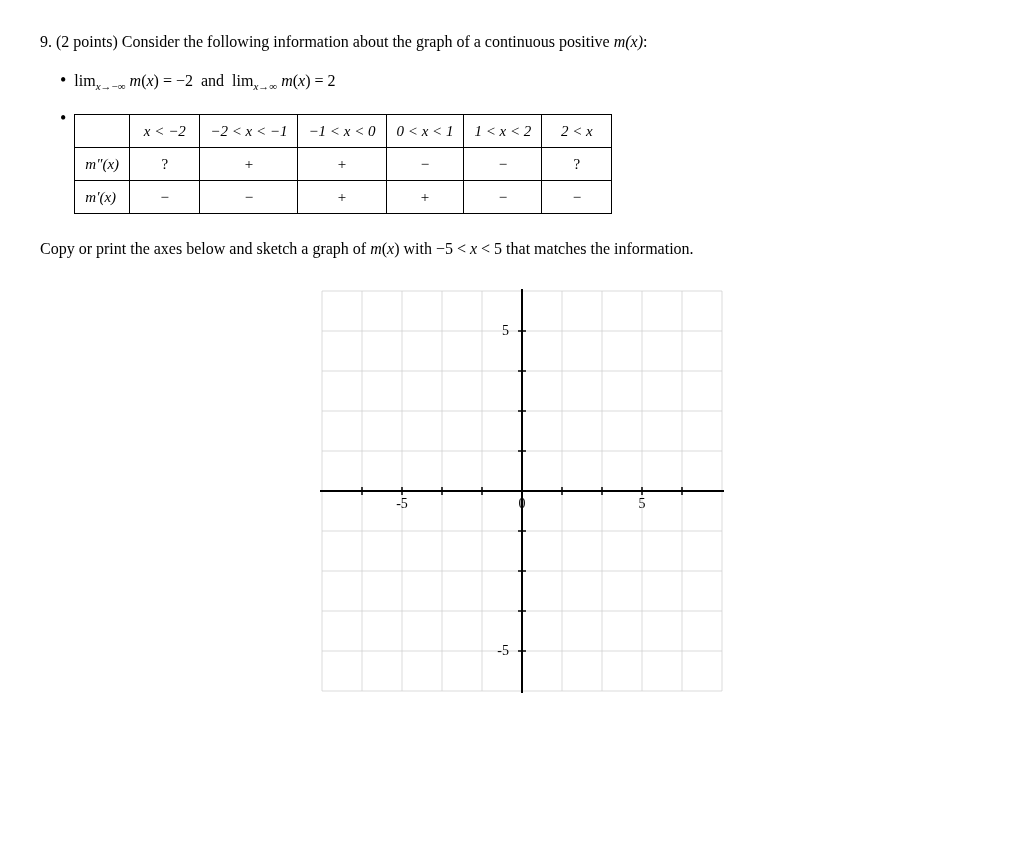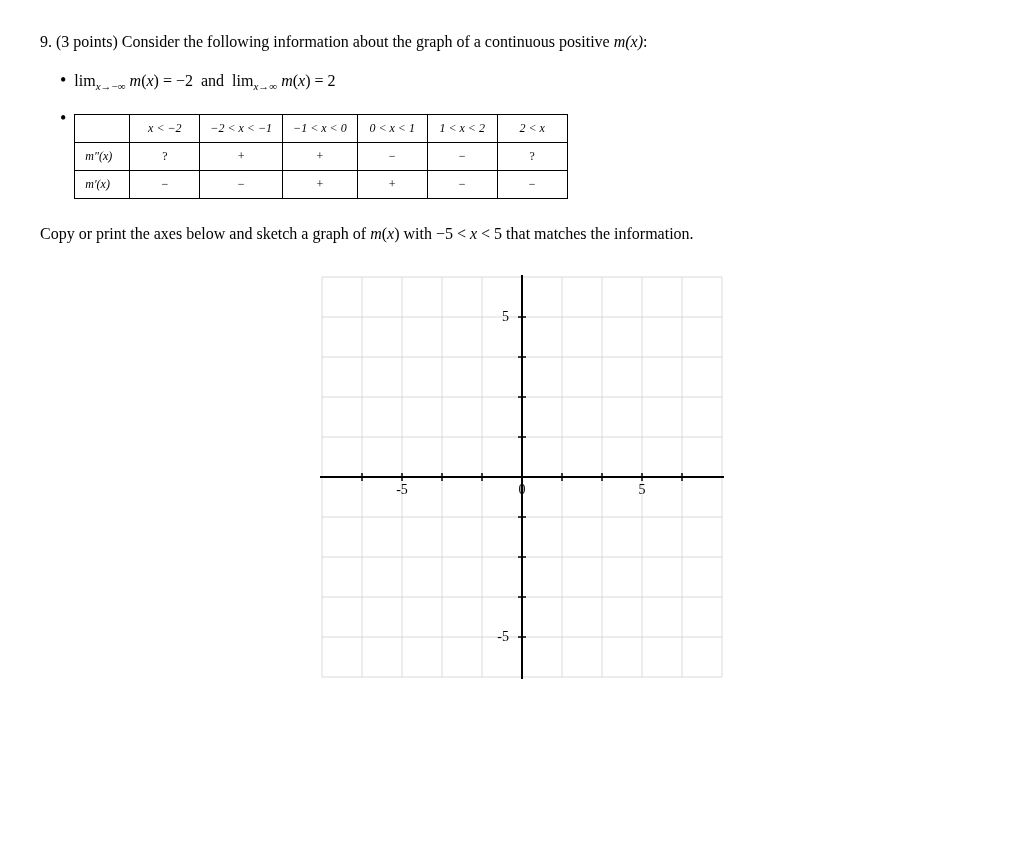--- a/index.html
+++ b/index.html
@@ -48,21 +48,21 @@
       font-size: 11px;
     }
 
     
     .table-container {
       margin: 8px 0 8px 0;
     }
 
     table.sign-table {
       border-collapse: collapse;
-      font-size: 12px;
+      font-size: 15px;
     }
 
     table.sign-table td, table.sign-table th {
       border: 1px solid #000;
       padding: 4px 10px;
       text-align: center;
       min-width: 70px;
       font-family: "Times New Roman", Times, serif;
     }
 
@@ -97,21 +97,21 @@
       font-style: italic;
     }
   </style>
 </head>
 <body>
 
 <div>
 
   <div class="problem-header">
     <span>9.</span>
-    <span>(3 points)</span>
+    <span>(2 points)</span>
     <span>Consider the following information about the graph of a continuous positive</span>
     <em>m(x)</em><span>:</span>
   </div>
 
   <ul class="bullet-list">
 
     <li>
       <span class="bullet">•</span>
       <span class="limit-text">
         lim<sub><em>x</em>→−∞</sub>&nbsp;<em>m</em>(<em>x</em>) = −2 &nbsp;and&nbsp; lim<sub><em>x</em>→∞</sub>&nbsp;<em>m</em>(<em>x</em>) = 2

